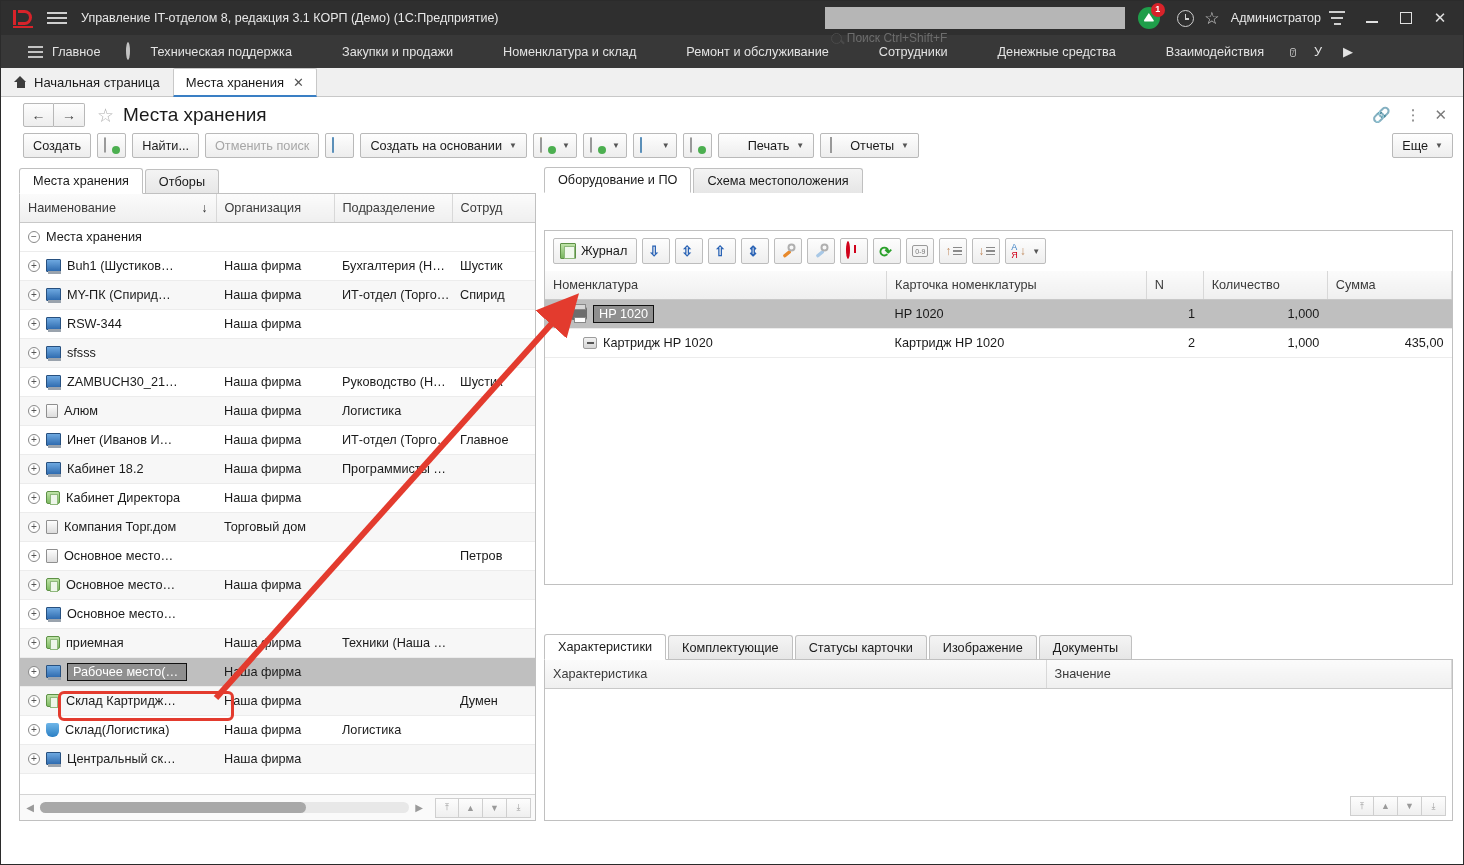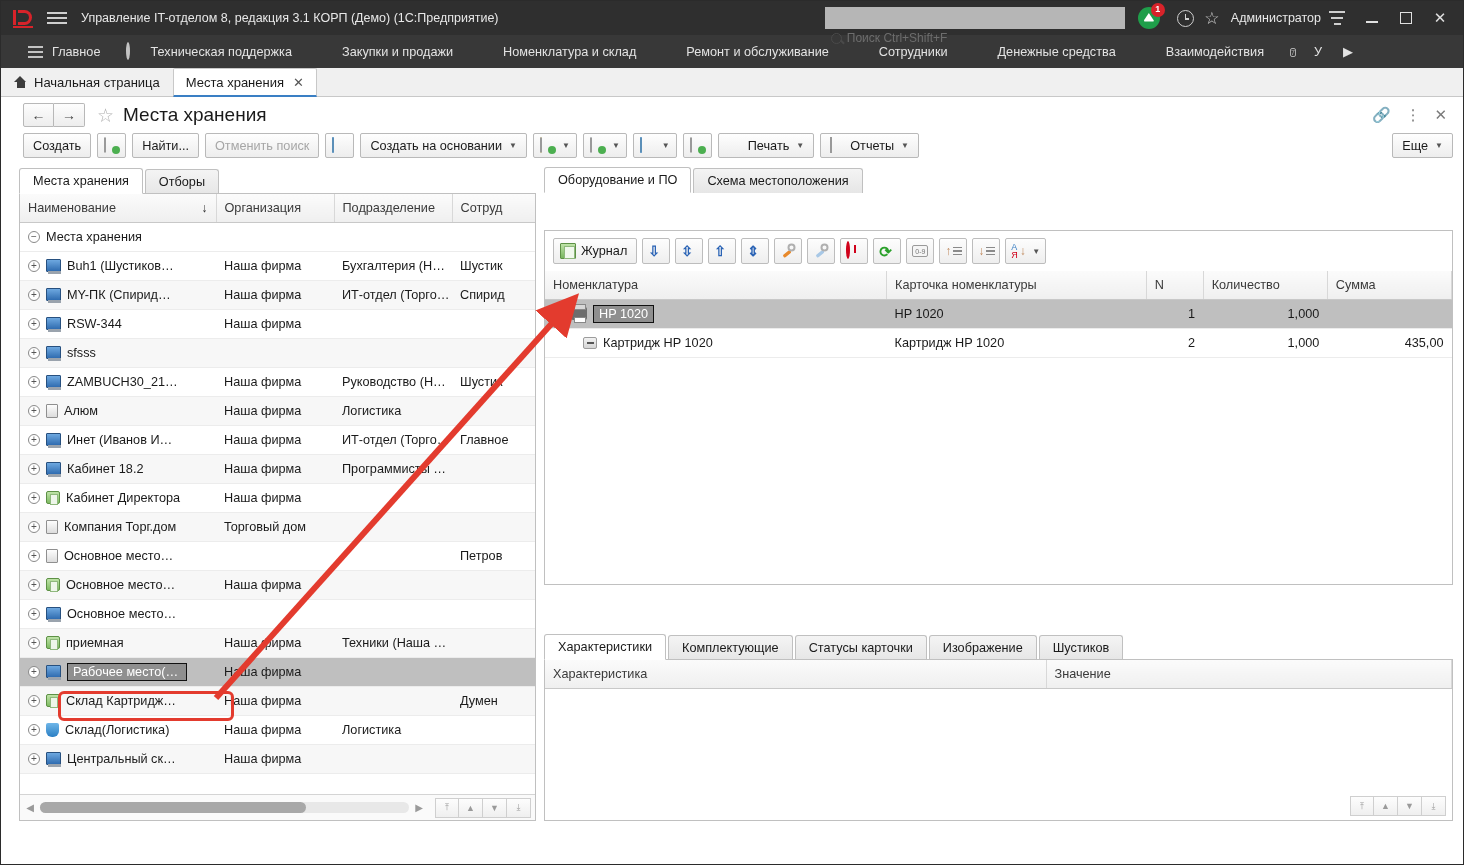--- a/index.html
+++ b/index.html
@@ -866,21 +866,21 @@
           <div class="ptab">
               <span>Комплектующие</span>
             </div>
           <div class="ptab">
               <span>Статусы карточки</span>
             </div>
           <div class="ptab">
               <span>Изображение</span>
             </div>
           <div class="ptab">
-              <span>Шустиков</span>
+              <span>Документы</span>
             </div>
         </div>
         <div class="tblbox">
           <table class="grid">
             <colgroup>
                 <col style="width:501px">
                 <col>
               </colgroup>
             <thead>
                 <tr>

